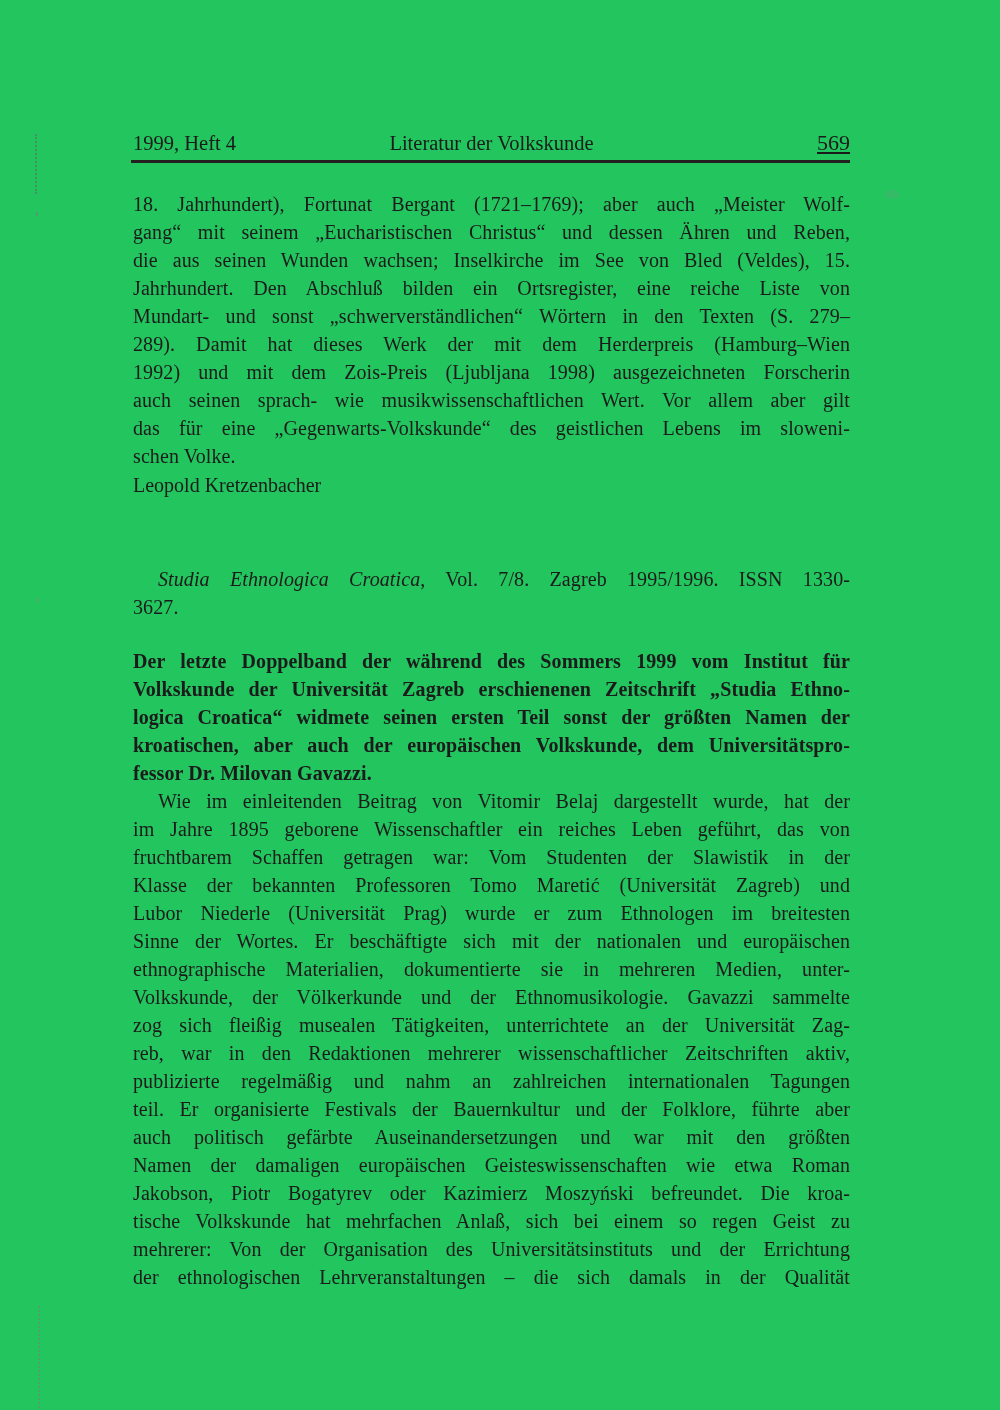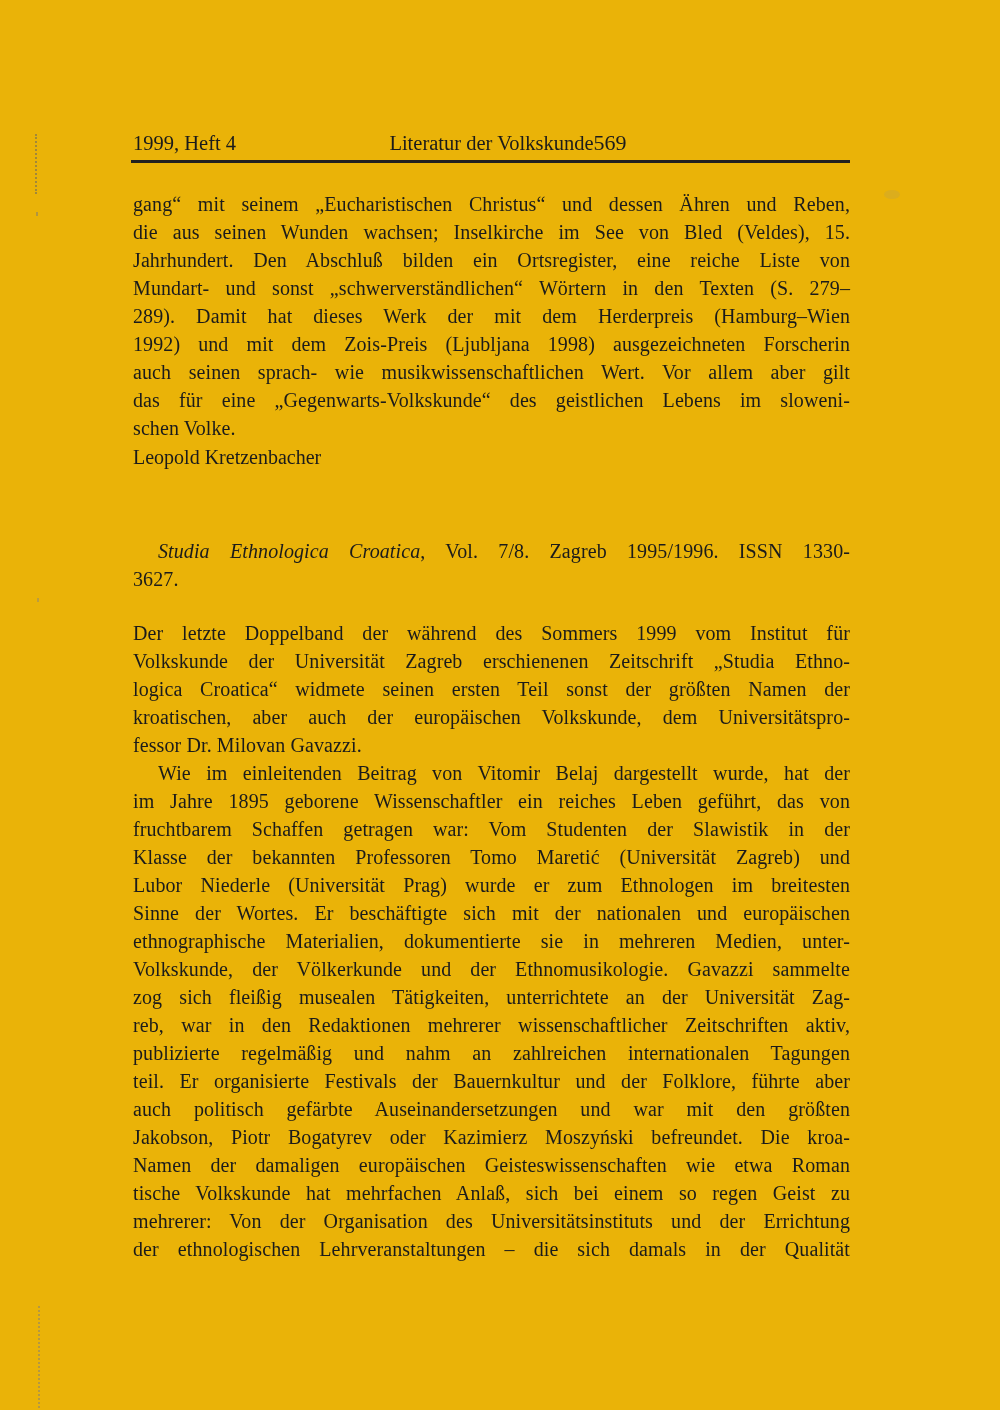--- a/index.html
+++ b/index.html
@@ -5,48 +5,48 @@
   html, body { margin: 0; padding: 0; }
   body {
     width: 1000px; height: 1410px;
     background: #f6f6f4;
     font-family: "Liberation Serif", "DejaVu Serif", serif;
     color: #1b1b1b;
   }
   .page {
     position: relative;
     width: 1000px; height: 1410px;
-    background: #eab308;
+    background: #22c55e;
     overflow: hidden;
   }
   .content {
     position: absolute;
     left: 133px; top: 131px;
     width: 717px;
   }
   .header {
     display: grid;
     grid-template-columns: 1fr auto 1fr;
     align-items: baseline;
     font-size: 20.5px;
     line-height: 24px;
     padding-bottom: 5px;
   }
   .header .h-left   { text-align: left; }
   .header .h-center { }
-  .header .h-right  { text-align: left; font-size: 22px; }
+  .header .h-right  { text-align: right; font-size: 22px; text-decoration: underline; }
   .rule {
     height: 3px;
     background: #222120;
     margin: 0 0 0 -2px;
   }
   .para { margin: 0; }
   .para-first   { margin-top: 27px; }
   .citation     { margin-top: 66px; }
-  .para-review2 { margin-top: 26px; }
+  .para-review2 { margin-top: 26px; font-weight: bold; }
   .tline {
     font-size: 20px;
     line-height: 28px;
     text-align: justify;
     text-align-last: justify;
     white-space: nowrap;
     letter-spacing: 0.1px;
   }
   .tline.lastline { text-align-last: left; white-space: normal; }
   .tline.indent   { text-indent: 25px; }
@@ -83,20 +83,21 @@
   <div class="content">
 
     <div class="header">
       <span class="h-left">1999, Heft 4</span>
       <span class="h-center">Literatur der Volkskunde</span>
       <span class="h-right">569</span>
     </div>
     <div class="rule"></div>
 
     <div class="para para-first">
+        <div class="tline">18. Jahrhundert), Fortunat Bergant (1721–1769); aber auch „Meister Wolf-</div>
         <div class="tline">gang“ mit seinem „Eucharistischen Christus“ und dessen Ähren und Reben,</div>
         <div class="tline">die aus seinen Wunden wachsen; Inselkirche im See von Bled (Veldes), 15.</div>
         <div class="tline">Jahrhundert. Den Abschluß bilden ein Ortsregister, eine reiche Liste von</div>
         <div class="tline">Mundart- und sonst „schwerverständlichen“ Wörtern in den Texten (S. 279–</div>
         <div class="tline">289). Damit hat dieses Werk der mit dem Herderpreis (Hamburg–Wien</div>
         <div class="tline">1992) und mit dem Zois-Preis (Ljubljana 1998) ausgezeichneten Forscherin</div>
         <div class="tline">auch seinen sprach- wie musikwissenschaftlichen Wert. Vor allem aber gilt</div>
         <div class="tline">das für eine „Gegenwarts-Volkskunde“ des geistlichen Lebens im sloweni-</div>
         <div class="tline lastline">schen Volke.</div>
       </div>
@@ -123,21 +124,21 @@
         <div class="tline">Klasse der bekannten Professoren Tomo Maretić (Universität Zagreb) und</div>
         <div class="tline">Lubor Niederle (Universität Prag) wurde er zum Ethnologen im breitesten</div>
         <div class="tline">Sinne der Wortes. Er beschäftigte sich mit der nationalen und europäischen</div>
         <div class="tline">ethnographische Materialien, dokumentierte sie in mehreren Medien, unter-</div>
         <div class="tline">Volkskunde, der Völkerkunde und der Ethnomusikologie. Gavazzi sammelte</div>
         <div class="tline">zog sich fleißig musealen Tätigkeiten, unterrichtete an der Universität Zag-</div>
         <div class="tline">reb, war in den Redaktionen mehrerer wissenschaftlicher Zeitschriften aktiv,</div>
         <div class="tline">publizierte regelmäßig und nahm an zahlreichen internationalen Tagungen</div>
         <div class="tline">teil. Er organisierte Festivals der Bauernkultur und der Folklore, führte aber</div>
         <div class="tline">auch politisch gefärbte Auseinandersetzungen und war mit den größten</div>
+        <div class="tline">Namen der damaligen europäischen Geisteswissenschaften wie etwa Roman</div>
         <div class="tline">Jakobson, Piotr Bogatyrev oder Kazimierz Moszyński befreundet. Die kroa-</div>
-        <div class="tline">Namen der damaligen europäischen Geisteswissenschaften wie etwa Roman</div>
         <div class="tline">tische Volkskunde hat mehrfachen Anlaß, sich bei einem so regen Geist zu</div>
         <div class="tline">mehrerer: Von der Organisation des Universitätsinstituts und der Errichtung</div>
         <div class="tline">der ethnologischen Lehrveranstaltungen – die sich damals in der Qualität</div>
       </div>
 
   </div>
 </div>
 
 </body></html>

